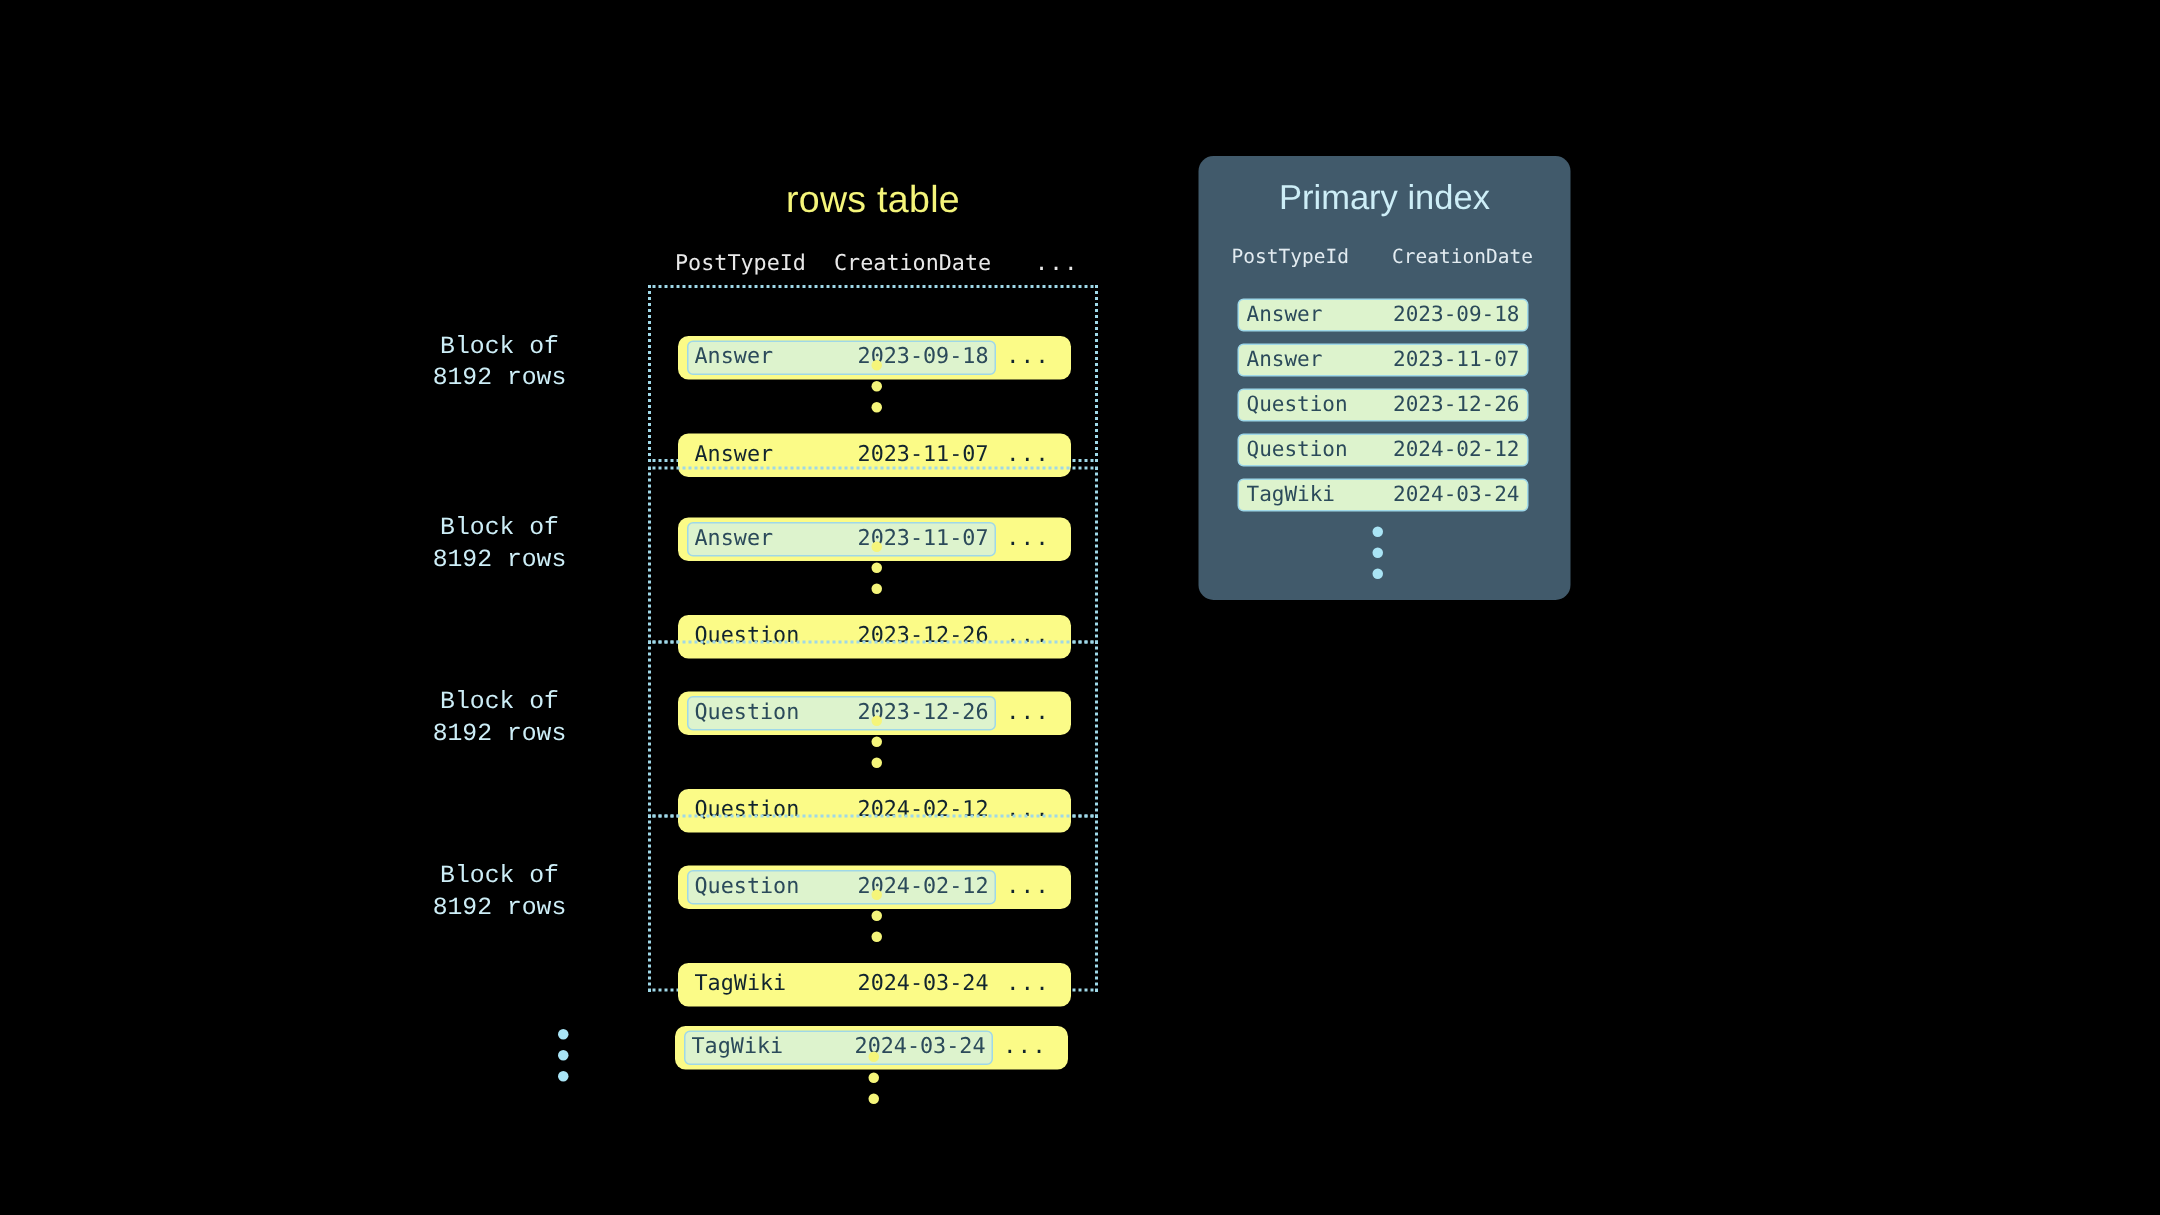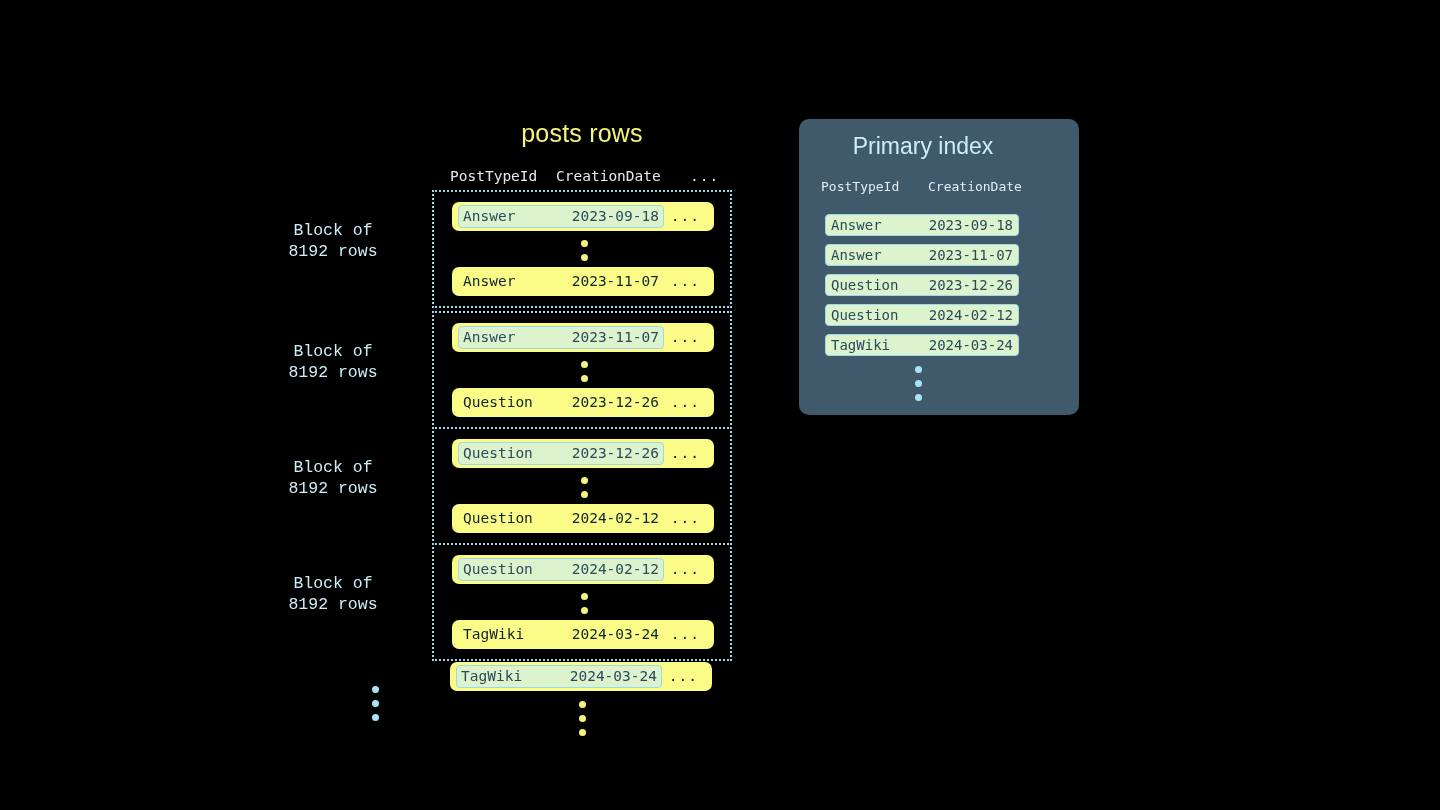--- a/index.html
+++ b/index.html
@@ -72,20 +72,21 @@
 
   
   .row-pill {
     position: absolute;
     left: 18px;
     width: 262px;
     height: 29px;
     background: #fbfb87;
     border-radius: 7px;
     box-sizing: border-box;
+    margin-top: 22px;
   }
   .row-pill .cells {
     position: absolute;
     left: 6px;
     top: 3px;
     height: 23px;
     display: inline-block;
     box-sizing: border-box;
     border: 1px solid transparent;
     padding: 0 4px;
@@ -131,22 +132,22 @@
     border-radius: 50%;
     margin: 0 auto 7px auto;
   }
   .vdots.yellow i { background: #f5f57a; }
   .vdots.blue i { background: #a9e4f5; }
 
   
   #primary-index-panel {
     position: absolute;
     left: 799px;
-    top: 119px;
-    width: 280px;
+    top: 104px;
+    width: 248px;
     height: 296px;
     background: #415a6b;
     border-radius: 10px;
   }
   #primary-index-title {
     position: absolute;
     left: 0;
     top: 12px;
     width: 248px;
     text-align: center;
@@ -190,21 +191,21 @@
     white-space: pre;
   }
   .index-row .c-type { left: 5px; }
   .index-row .c-date { right: 5px; }
 </style>
 </head>
 <body>
 
 <div id="posts-table-section">
 
-  <div id="posts-table-title">posts rows</div>
+  <div id="posts-table-title">rows table</div>
 
   <div id="posts-table-headers">
     <span class="h-type">PostTypeId</span>
     <span class="h-date">CreationDate</span>
     <span class="h-more">...</span>
   </div>
 
   <div class="block" style="top:72px;height:118px;">
     <div class="block-label" style="top:28px;">
       <div>Block of</div>

